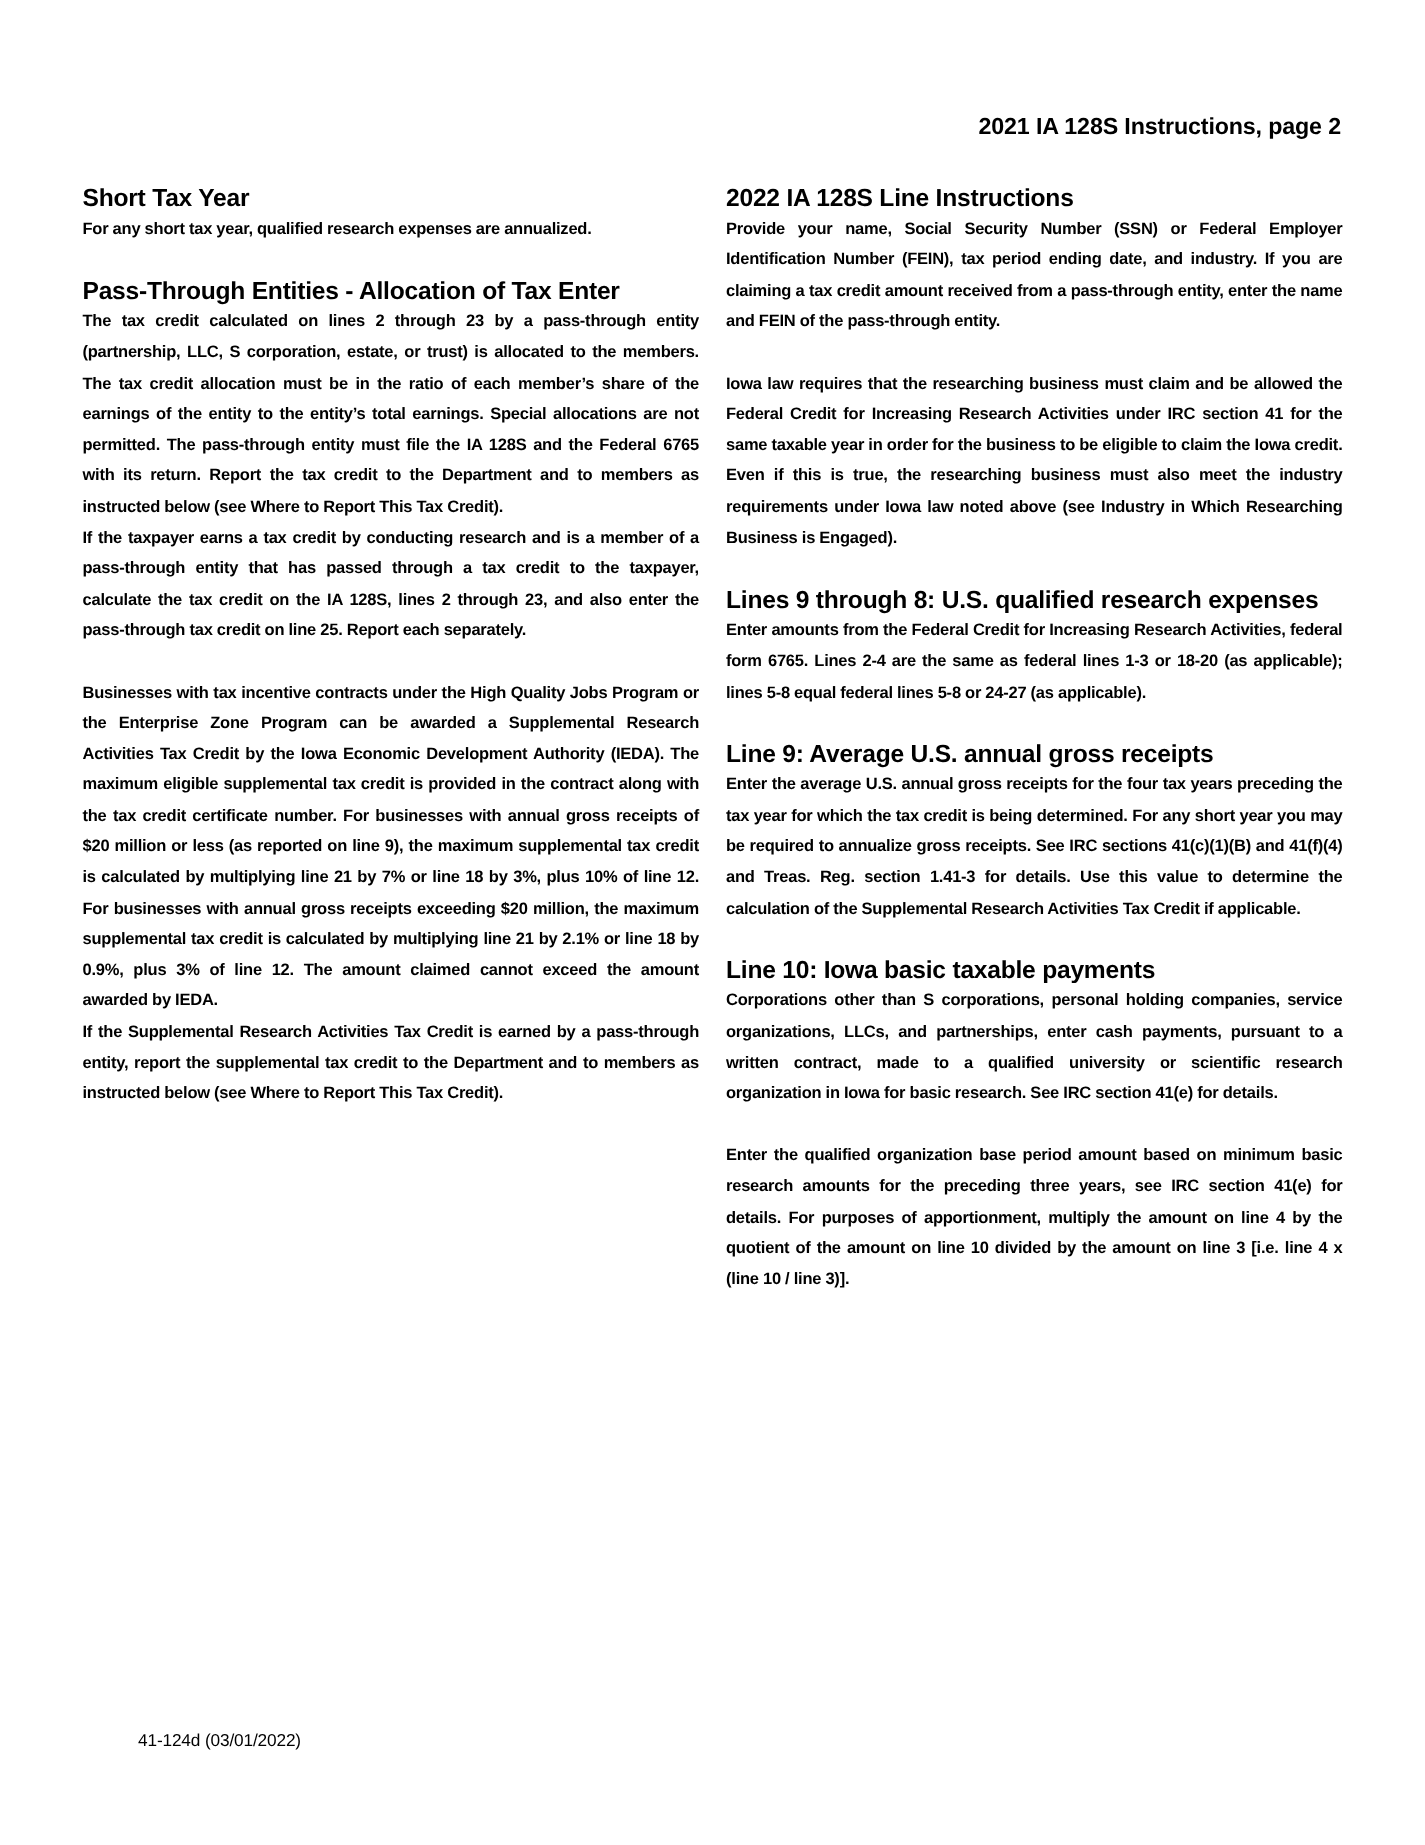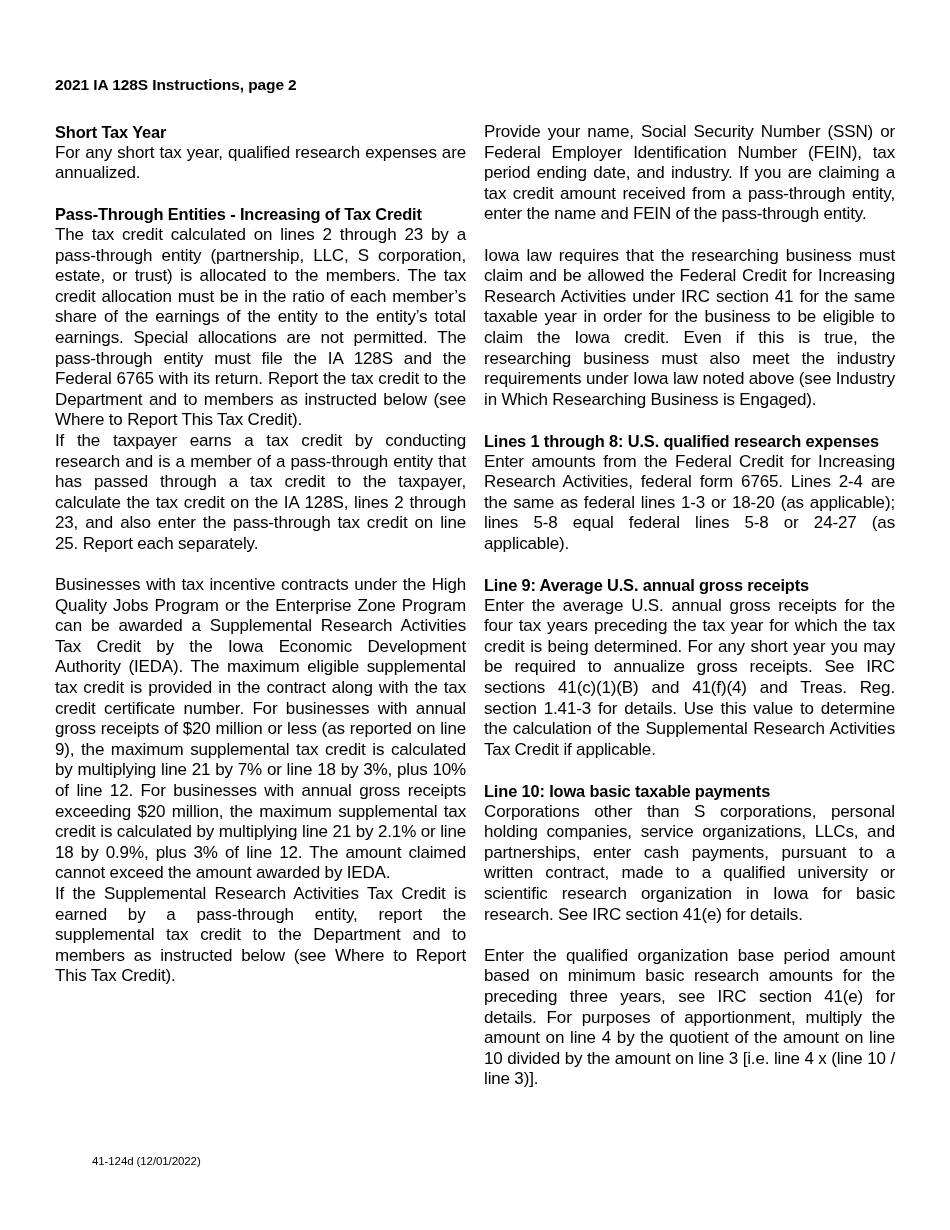--- a/index.html
+++ b/index.html
@@ -20,20 +20,21 @@
     left: 0; top: 0;
     width: 950px;
     height: 1230px;
     box-sizing: border-box;
   }
   .page-header {
     position: absolute;
     top: 76px;
     left: 55px;
     width: 839px;
+    text-align: right;
     font-size: 15.5px;
     font-weight: bold;
     letter-spacing: -0.1px;
   }
   .columns {
     position: absolute;
     top: 122px;
     left: 55px;
     width: 839px;
     display: flex;
@@ -45,22 +46,22 @@
   }
   h2.sec-head {
     font-size: 16.4px;
     font-weight: bold;
     margin: 0;
     padding: 0;
     line-height: 20.6px;
     letter-spacing: -0.15px;
   }
   p.body-text {
-    font-size: 17px;
-    font-weight: normal;
+    font-size: 11px;
+    font-weight: bold;
     margin: 0;
     padding: 0;
     line-height: 20.6px;
     text-align: justify;
     text-justify: inter-word;
     letter-spacing: -0.15px;
     word-spacing: -0.1px;
   }
   .blk {
     margin: 0 0 20.6px 0;
@@ -84,49 +85,50 @@
 
   <div class="page-header">2021 IA 128S Instructions, page 2</div>
 
   <div class="columns">
     <div class="col" id="left-col">
         <div class="blk">
           <h2 class="sec-head">Short Tax Year</h2>
           <p class="body-text">For any short tax year, qualified research expenses are annualized.</p>
         </div>
         <div class="blk">
-          <h2 class="sec-head">Pass-Through Entities - Increasing of Tax Credit</h2>
+          <h2 class="sec-head">Pass-Through Entities - Allocation of Tax Enter</h2>
           <p class="body-text">The tax credit calculated on lines 2 through 23 by a pass-through entity (partnership, LLC, S corporation, estate, or trust) is allocated to the members. The tax credit allocation must be in the ratio of each member’s share of the earnings of the entity to the entity’s total earnings. Special allocations are not permitted. The pass-through entity must file the IA 128S and the Federal 6765 with its return.  Report the tax credit to the Department and to members as instructed below (see Where to Report This Tax Credit).</p>
           <p class="body-text">If the taxpayer earns a tax credit by conducting research and is a member of a pass-through entity that has passed through a tax credit to the taxpayer, calculate the tax credit on the IA 128S, lines 2 through 23, and also enter the pass-through tax credit on line 25. Report each separately.</p>
         </div>
         <div class="blk tight">
           <p class="body-text">Businesses with tax incentive contracts under the High Quality Jobs Program or the Enterprise Zone Program can be awarded a Supplemental Research Activities Tax Credit by the Iowa Economic Development Authority (IEDA). The maximum eligible supplemental tax credit is provided in the contract along with the tax credit certificate number. For businesses with annual gross receipts of $20 million or less (as reported on line 9), the maximum supplemental tax credit is calculated by multiplying line 21 by 7% or line 18 by 3%, plus 10% of line 12. For businesses with annual gross receipts exceeding $20 million, the maximum supplemental tax credit is calculated by multiplying line 21 by 2.1% or line 18 by 0.9%, plus 3% of line 12. The amount claimed cannot exceed the amount awarded by IEDA.</p>
           <p class="body-text">If the Supplemental Research Activities Tax Credit is earned by a pass-through entity, report the supplemental tax credit to the Department and to members as instructed below (see Where to Report This Tax Credit).</p>
         </div>
       </div>
     <div class="col" id="right-col">
         <div class="blk">
+          <h2 class="sec-head">2022 IA 128S Line Instructions</h2>
           <p class="body-text">Provide your name, Social Security Number (SSN) or Federal Employer Identification Number (FEIN), tax period ending date, and industry. If you are claiming a tax credit amount received from a pass-through entity, enter the name and FEIN of the pass-through entity.</p>
         </div>
         <div class="blk">
           <p class="body-text">Iowa law requires that the researching business must claim and be allowed the Federal Credit for Increasing Research Activities under IRC section 41 for the same taxable year in order for the business to be eligible to claim the Iowa credit. Even if this is true, the researching business must also meet the industry requirements under Iowa law noted above (see Industry in Which Researching Business is Engaged).</p>
         </div>
         <div class="blk">
-          <h2 class="sec-head">Lines 1 through 8: U.S. qualified research expenses</h2>
+          <h2 class="sec-head">Lines 9 through 8: U.S. qualified research expenses</h2>
           <p class="body-text">Enter amounts from the Federal Credit for Increasing Research Activities, federal form 6765. Lines 2-4 are the same as federal lines 1-3 or 18-20 (as applicable); lines 5-8 equal federal lines 5-8 or 24-27 (as applicable).</p>
         </div>
         <div class="blk">
           <h2 class="sec-head">Line 9: Average U.S. annual gross receipts</h2>
           <p class="body-text">Enter the average U.S. annual gross receipts for the four tax years preceding the tax year for which the tax credit is being determined. For any short year you may be required to annualize gross receipts. See IRC sections 41(c)(1)(B) and 41(f)(4) and Treas. Reg. section 1.41-3 for details. Use this value to determine the calculation of the Supplemental Research Activities Tax Credit if applicable.</p>
         </div>
         <div class="blk">
           <h2 class="sec-head">Line 10: Iowa basic taxable payments</h2>
           <p class="body-text">Corporations other than S corporations, personal holding companies, service organizations, LLCs, and partnerships, enter cash payments, pursuant to a written contract, made to a qualified university or scientific research organization in Iowa for basic research. See IRC section 41(e) for details.</p>
         </div>
         <div class="blk tight">
           <p class="body-text">Enter the qualified organization base period amount based on minimum basic research amounts for the preceding three years, see IRC section 41(e) for details. For purposes of apportionment, multiply the amount on line 4 by the quotient of the amount on line 10 divided by the amount on line 3 [i.e. line 4 x (line 10 / line 3)].</p>
         </div>
       </div>
   </div>
 
-  <div class="footer">41-124d (12/01/2022)</div>
+  <div class="footer">41-124d (03/01/2022)</div>
 
 </div>
 
 </body></html>

